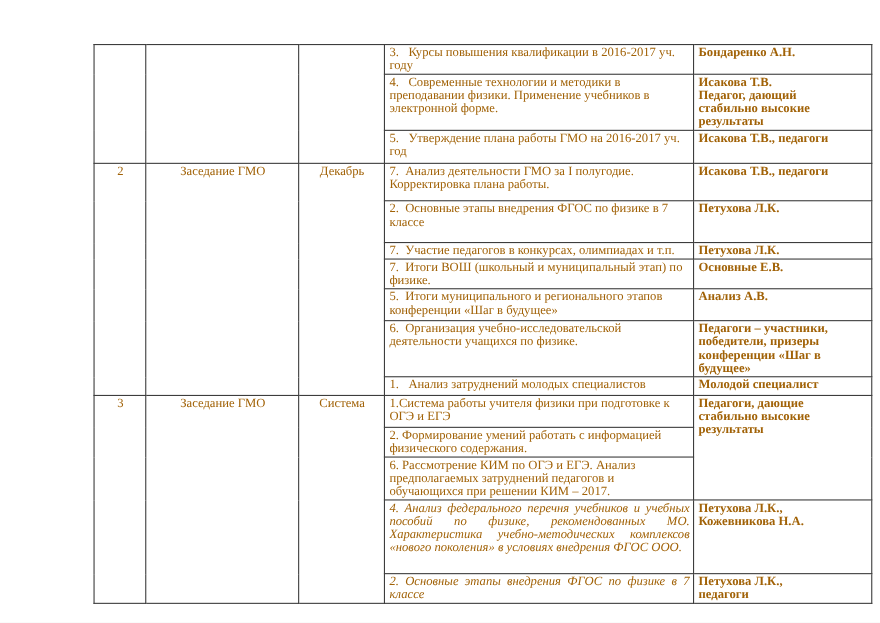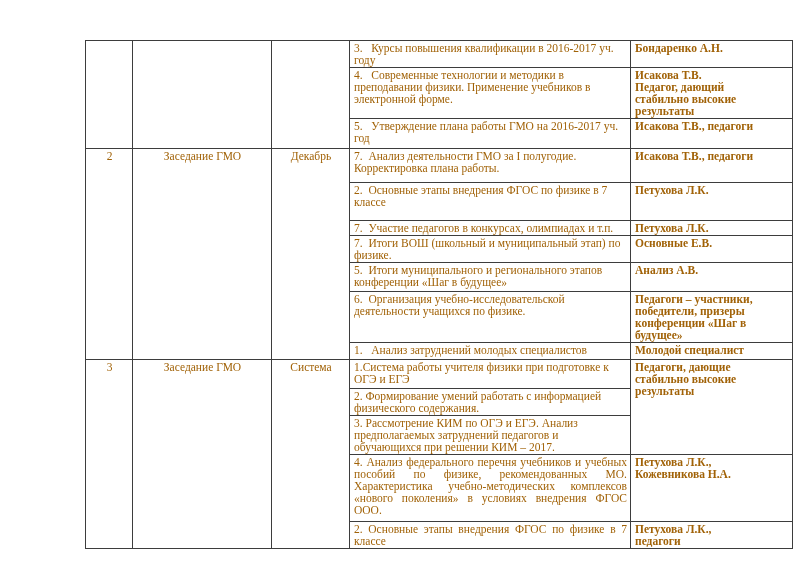--- a/index.html
+++ b/index.html
@@ -15,21 +15,21 @@
     font-size:11.5px;line-height:12px;
   }
   table.plan td{
     border:1px solid #3d3d3d;
     vertical-align:top;
     padding:1px 3px 1px 4px;
     overflow:hidden;
   }
   td.cnum, td.cname, td.cmonth{text-align:center;padding:2px 2px 1px 2px;}
   td.ccont{white-space:pre-wrap;}
-  td.ccont.jst{text-align:justify;}
+  td.ccont.jst{text-align:justify;font-style:italic;}
   td.cresp{text-align:left;white-space:pre-line;padding:1px 2px;font-weight:bold;}
   tr.h26{height:26px} tr.h51{height:51px} tr.h30{height:30px}
   tr.h34{height:34px} tr.h38{height:38px} tr.h12{height:12px}
   tr.h23{height:23px} tr.h29{height:29px} tr.h47{height:47px}
   tr.h17{height:17px} tr.h27{height:27px} tr.h67{height:67px}
 </style>
 </head>
 <body>
 
 <div class="page">
@@ -103,21 +103,21 @@
         <td class="cmonth" rowspan="5">Система</td>
         <td class="ccont">1.Система работы учителя физики при подготовке к ОГЭ и ЕГЭ</td>
         <td class="cresp" rowspan="3">Педагоги, дающие
 стабильно высокие
 результаты</td>
       </tr>
       <tr class="h27">
         <td class="ccont">2. Формирование умений работать с информацией физического содержания.</td>
       </tr>
       <tr class="h38">
-        <td class="ccont">3. Рассмотрение КИМ по ОГЭ и ЕГЭ. Анализ предполагаемых затруднений педагогов и обучающихся при решении КИМ – 2017.</td>
+        <td class="ccont">6. Рассмотрение КИМ по ОГЭ и ЕГЭ. Анализ предполагаемых затруднений педагогов и обучающихся при решении КИМ – 2017.</td>
       </tr>
       <tr class="h67">
         <td class="ccont jst">4. Анализ федерального перечня учебников и учебных пособий по физике, рекомендованных МО. Характеристика учебно-методических комплексов «нового поколения» в условиях внедрения ФГОС ООО.</td>
         <td class="cresp">Петухова Л.К.,
 Кожевникова Н.А.</td>
       </tr>
       <tr class="h27">
         <td class="ccont jst">2. Основные этапы внедрения ФГОС по физике в 7 классе</td>
         <td class="cresp">Петухова Л.К.,
 педагоги</td>

